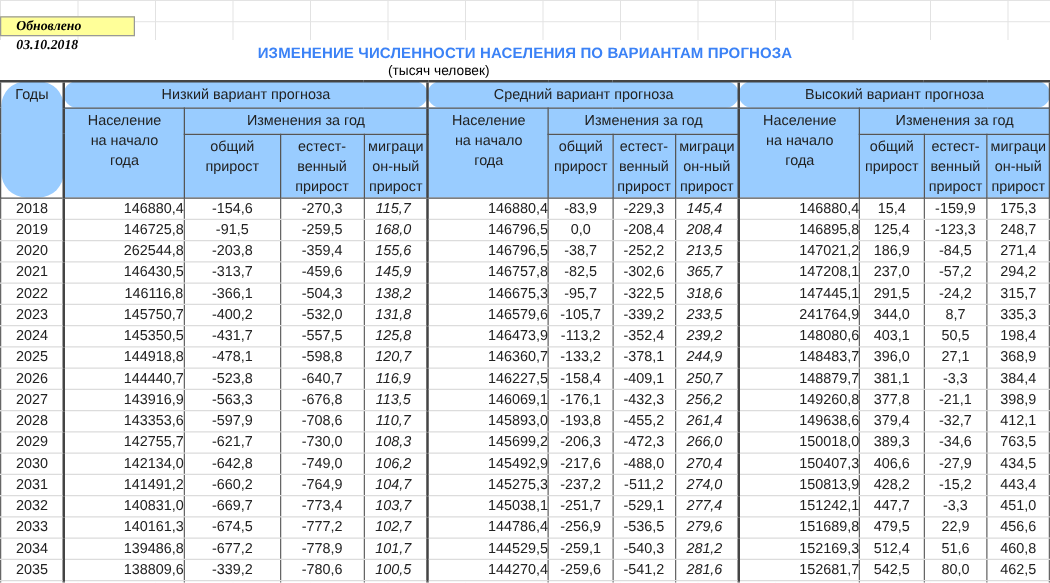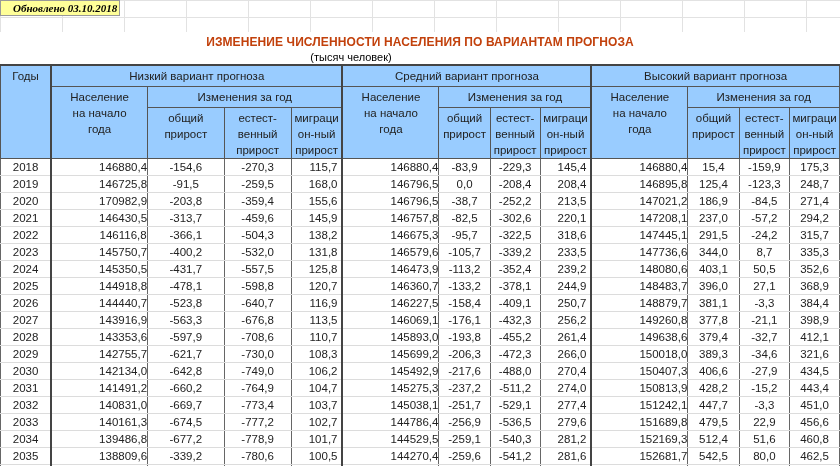--- a/index.html
+++ b/index.html
@@ -10,56 +10,56 @@
   
   .grid-bg {
     position:absolute; left:0; top:0; width:840px; height:466px;
     background-image:
       linear-gradient(to right, #e2e2e2 1px, transparent 1px),
       linear-gradient(to bottom, #e2e2e2 1px, transparent 1px);
     background-size: 62px 17px, 62px 17px;
     z-index:0;
   }
   .updated {
-    position:absolute; left:0; top:0; width:120px; height:16px;
+    position:absolute; left:0; top:13px; width:108px; height:16px;
     background:#ffff99; border:1px solid #999; box-sizing:border-box;
     font-family:"Liberation Serif", serif; font-style:italic; font-weight:bold;
     font-size:11px; line-height:15px; padding-left:12px; z-index:2;
   }
   .title-area {
     position:absolute; left:0; top:32px; width:840px; height:32px; background:#fff; z-index:1;
   }
   .title {
     position:absolute; left:0; width:840px; top:35px; text-align:center;
-    font-weight:bold; font-size:12px; color:#c2410c; z-index:2; letter-spacing:0.1px;
+    font-weight:bold; font-size:12px; color:#3b82f6; z-index:2; letter-spacing:0.1px;
   }
   .subtitle {
     position:absolute; left:0; width:702px; top:51px; text-align:center;
     font-size:11px; color:#000; z-index:2;
   }
   table.data {
     position:absolute; left:0; top:64px; z-index:2;
     border-collapse:collapse; table-layout:fixed; background:#fff;
     font-size:11.5px; color:#222;
   }
   table.data th {
     background:#99ccff; font-weight:normal; color:#222;
     border:1px solid #555; text-align:center; vertical-align:top;
     padding:0; line-height:16px; font-size:11.5px;
   }
   table.data td {
     border-left:1px solid #666; border-right:1px solid #666;
     border-top:1px solid #dcdcdc; border-bottom:1px solid #dcdcdc;
     text-align:center; padding:0; height:16px; line-height:16px; white-space:nowrap;
   }
-  table.data td.num-right { text-align:right; padding-right:4px; }
+  table.data td.num-right { text-align:center; padding-right:4px;font-style:italic; }
   table.data th.grp { border-left:2px solid #444;margin-top:36px; }
   table.data td.grp { border-left:2px solid #444;padding-left:47px; }
   table.data tr.last td { border-bottom:2px solid #444; }
-  table.data thead tr:first-child th { border-top:2px solid #444; }
+  table.data thead tr:first-child th { border-top:2px solid #444;border-radius:20px; }
 </style>
 </head>
 <body>
 
 <div class="grid-bg"></div>
 
 <div class="updated">Обновлено 03.10.2018</div>
 <div class="title-area"></div>
 <div class="title">ИЗМЕНЕНИЕ ЧИСЛЕННОСТИ НАСЕЛЕНИЯ ПО ВАРИАНТАМ ПРОГНОЗА</div>
 <div class="subtitle">(тысяч человек)</div>
@@ -175,21 +175,21 @@
         <td>0,0</td>
         <td>-208,4</td>
         <td class="num-right">208,4</td>
         <td class="grp">146895,8</td>
         <td>125,4</td>
         <td>-123,3</td>
         <td>248,7</td>
       </tr>
       <tr>
         <td>2020</td>
-        <td class="grp">170982,9</td>
+        <td class="grp">262544,8</td>
         <td>-203,8</td>
         <td>-359,4</td>
         <td class="num-right">155,6</td>
         <td class="grp">146796,5</td>
         <td>-38,7</td>
         <td>-252,2</td>
         <td class="num-right">213,5</td>
         <td class="grp">147021,2</td>
         <td>186,9</td>
         <td>-84,5</td>
@@ -197,21 +197,21 @@
       </tr>
       <tr>
         <td>2021</td>
         <td class="grp">146430,5</td>
         <td>-313,7</td>
         <td>-459,6</td>
         <td class="num-right">145,9</td>
         <td class="grp">146757,8</td>
         <td>-82,5</td>
         <td>-302,6</td>
-        <td class="num-right">220,1</td>
+        <td class="num-right">365,7</td>
         <td class="grp">147208,1</td>
         <td>237,0</td>
         <td>-57,2</td>
         <td>294,2</td>
       </tr>
       <tr>
         <td>2022</td>
         <td class="grp">146116,8</td>
         <td>-366,1</td>
         <td>-504,3</td>
@@ -228,39 +228,39 @@
       <tr>
         <td>2023</td>
         <td class="grp">145750,7</td>
         <td>-400,2</td>
         <td>-532,0</td>
         <td class="num-right">131,8</td>
         <td class="grp">146579,6</td>
         <td>-105,7</td>
         <td>-339,2</td>
         <td class="num-right">233,5</td>
-        <td class="grp">147736,6</td>
+        <td class="grp">241764,9</td>
         <td>344,0</td>
         <td>8,7</td>
         <td>335,3</td>
       </tr>
       <tr>
         <td>2024</td>
         <td class="grp">145350,5</td>
         <td>-431,7</td>
         <td>-557,5</td>
         <td class="num-right">125,8</td>
         <td class="grp">146473,9</td>
         <td>-113,2</td>
         <td>-352,4</td>
         <td class="num-right">239,2</td>
         <td class="grp">148080,6</td>
         <td>403,1</td>
         <td>50,5</td>
-        <td>352,6</td>
+        <td>198,4</td>
       </tr>
       <tr>
         <td>2025</td>
         <td class="grp">144918,8</td>
         <td>-478,1</td>
         <td>-598,8</td>
         <td class="num-right">120,7</td>
         <td class="grp">146360,7</td>
         <td>-133,2</td>
         <td>-378,1</td>
@@ -321,21 +321,21 @@
         <td>-621,7</td>
         <td>-730,0</td>
         <td class="num-right">108,3</td>
         <td class="grp">145699,2</td>
         <td>-206,3</td>
         <td>-472,3</td>
         <td class="num-right">266,0</td>
         <td class="grp">150018,0</td>
         <td>389,3</td>
         <td>-34,6</td>
-        <td>321,6</td>
+        <td>763,5</td>
       </tr>
       <tr>
         <td>2030</td>
         <td class="grp">142134,0</td>
         <td>-642,8</td>
         <td>-749,0</td>
         <td class="num-right">106,2</td>
         <td class="grp">145492,9</td>
         <td>-217,6</td>
         <td>-488,0</td>

